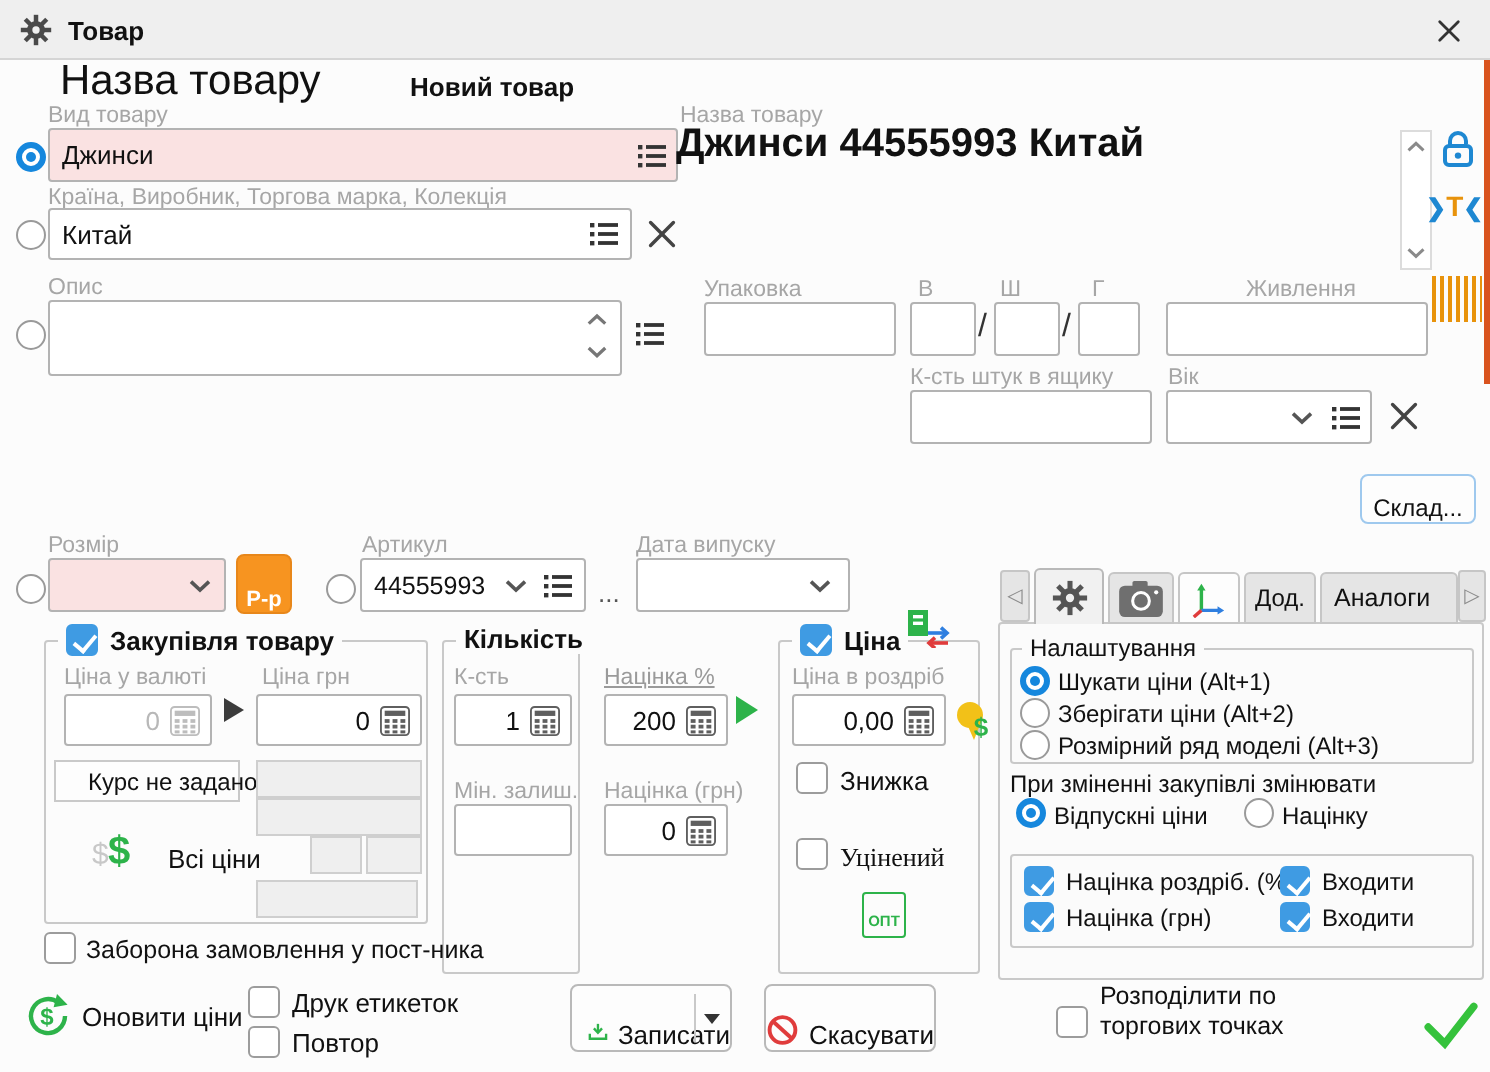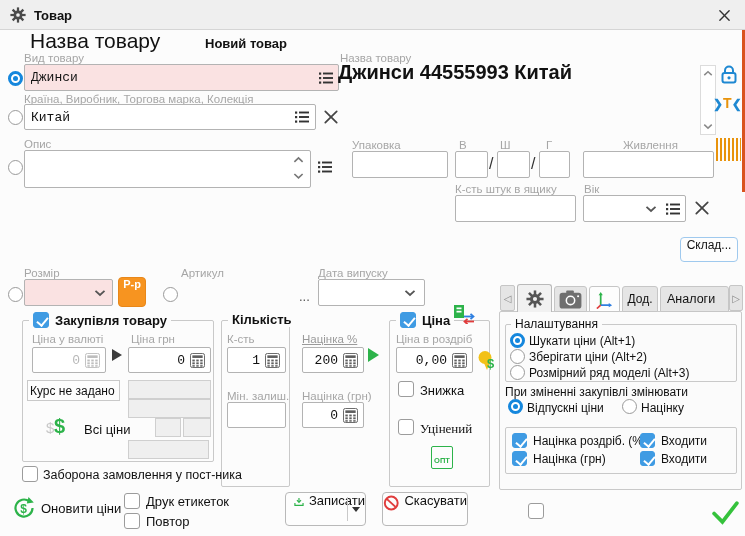--- a/index.html
+++ b/index.html
@@ -2,38 +2,38 @@
 <html><head>
 <meta charset="utf-8">
 <style>
   * { box-sizing: border-box; margin: 0; padding: 0; }
   html,body { width:745px; height:536px; }
   body { font-family:"Liberation Sans", sans-serif; background:#fff; }
   #app { position:relative; width:745px; height:536px; background:#fcfcfc; color:#111; overflow:hidden; font-size:13px; }
   .abs { position:absolute; }
   .lbl { position:absolute; color:#a6a6a6; font-size:11.5px; white-space:nowrap; }
   .txt { position:absolute; white-space:nowrap; }
-  .inp { position:absolute; border:1px solid #b3b3b3; border-radius:2px; background:#fff; font-size:13px; padding:0 6px; font-family:Liberation Mono, monospace; color:#111; outline:none; }
+  .inp { position:absolute; border:1px solid #b3b3b3; border-radius:2px; background:#fff; font-size:13px; padding:0 6px; font-family:Liberation Sans, sans-serif; color:#111; outline:none; }
   .pink { background:#fae2e2; }
   .numfield { display:flex; align-items:center; justify-content:flex-end; gap:5px; padding:0 5px; }
   .numfield .val { font-size:13px; }
   .dis { color:#b8b8b8; }
   .grp { position:absolute; border:1px solid #c9c9c9; border-radius:2px; }
   .leg { position:absolute; top:-9px; left:6px; background:#fcfcfc; padding:0 4px; font-weight:bold; font-size:13px; display:flex; align-items:center; gap:6px; white-space:nowrap; }
   .leg2 { position:absolute; top:-8px; left:5px; background:#fbfbfb; padding:0 4px; font-size:12px; white-space:nowrap; }
   .cb { position:absolute; width:16px; height:16px; border:1px solid #9c9c9c; border-radius:3px; background:#fff; }
   .cb.on { background:#3f9be3; border-color:#3f9be3; }
   .cb.on::after { content:""; position:absolute; left:4.5px; top:1.5px; width:5px; height:9px; border:solid #fff; border-width:0 2px 2px 0; transform:rotate(40deg); }
   .cb.inline { position:relative; flex:none; }
   .rad { position:absolute; width:15px; height:15px; border:1px solid #9a9a9a; border-radius:50%; background:#fff; }
   .rad.on { border:3px solid #1587dd; }
   .rad.on::after { content:""; position:absolute; left:2px; top:2px; width:5px; height:5px; border-radius:50%; background:#1587dd; }
   .tri-r { width:0; height:0; border-top:6px solid transparent; border-bottom:6px solid transparent; }
   .gbox { position:absolute; background:#efefef; border:1px solid #cfcfcf; }
-  .btn { position:absolute; background:#fdfdfd; border:1px solid #b9b9b9; border-radius:4px; display:flex; align-items:flex-start; justify-content:center; font-size:13px; }
+  .btn { position:absolute; background:#fdfdfd; border:1px solid #b9b9b9; border-radius:4px; display:flex; align-items:flex-end; justify-content:center; font-size:13px; }
   .tab { position:absolute; background:#e5e5e5; border:1px solid #c6c6c6; border-radius:3px 3px 0 0; display:flex; align-items:center; justify-content:center; font-size:12px; overflow:hidden; }
   .sc { color:#8a8a8a; font-size:10px; }
   .barcode { position:absolute; background:repeating-linear-gradient(90deg,#e8930c 0 2px,transparent 2px 4px); }
   .underl { text-decoration:underline; }
   svg.ic { display:block; }
 </style>
 </head>
 <body>
 
 <svg width="0" height="0" style="position:absolute">
@@ -256,20 +256,29 @@
   <div class="inp pink" style="left:24px;top:279px;width:89px;height:27px;">
     <svg class="ic abs" style="left:69px;top:9px;color:#555" width="12" height="8">
         <use href="#sym-chev-down"></use>
       </svg>
   </div>
   <div class="btn" style="left:118px;top:277px;width:28px;height:30px;background:#f79420;border-color:#e8871a;color:#fff;font-weight:bold;font-size:11px;">
     <span>Р-р</span>
   </div>
   <span class="rad" style="left:163px;top:287px;"></span>
   <span class="lbl" style="left:181px;top:267px;">Артикул</span>
+  <div class="inp" style="left:180px;top:279px;width:113px;height:27px;display:flex;align-items:center;">
+    <span style="font-size:12.5px;">44555993</span>
+    <svg class="ic abs" style="left:71px;top:9px;color:#555" width="12" height="8">
+        <use href="#sym-chev-down"></use>
+      </svg>
+    <svg class="ic abs" style="left:90px;top:6px;color:#333" width="16" height="14">
+        <use href="#sym-list"></use>
+      </svg>
+  </div>
   <span class="txt" style="left:299px;top:289px;color:#555;">...</span>
   <span class="lbl" style="left:318px;top:267px;">Дата випуску</span>
   <div class="inp" style="left:318px;top:279px;width:107px;height:27px;">
     <svg class="ic abs" style="left:85px;top:9px;color:#555" width="12" height="8">
         <use href="#sym-chev-down"></use>
       </svg>
   </div>
 
   <div class="grp" style="left:22px;top:320px;width:192px;height:142px;">
     <div class="leg">
@@ -285,21 +294,21 @@
       </svg>
   </div>
   <div class="tri-r abs" style="left:112px;top:349px;border-left:10px solid #3c3c3c;"></div>
   <span class="lbl" style="left:131px;top:333px;">Ціна грн</span>
   <div class="inp numfield" style="left:128px;top:347px;width:83px;height:26px;">
     <span class="val">0</span>
     <svg class="ic" width="15" height="15" style="color:#5f5f5f">
         <use href="#sym-calc"></use>
       </svg>
   </div>
-  <div class="abs" style="left:27px;top:380px;width:93px;height:21px;border:1px solid #c9c9c9;background:#fdfdfd;display:flex;align-items:center;padding:0 2px;">
+  <div class="abs" style="left:27px;top:380px;width:93px;height:21px;border:1px solid #c9c9c9;background:#fdfdfd;display:flex;align-items:center;padding:0 16px;">
     <span style="font-size:12px;white-space:nowrap;">Курс не задано</span>
   </div>
   <div class="gbox" style="left:128px;top:380px;width:83px;height:19px;"></div>
   <div class="gbox" style="left:128px;top:399px;width:83px;height:19px;"></div>
   <div class="gbox" style="left:155px;top:418px;width:26px;height:19px;"></div>
   <div class="gbox" style="left:183px;top:418px;width:28px;height:19px;"></div>
   <div class="gbox" style="left:128px;top:440px;width:81px;height:19px;"></div>
   <div class="abs" style="left:46px;top:415px;width:160px;height:24px;">
     <span style="position:absolute;left:0;top:4px;color:#c8c8c8;font-size:15px;">$</span>
     <span style="position:absolute;left:8px;top:0;color:#2db34a;font-size:20px;font-weight:bold;">$</span>
@@ -442,17 +451,18 @@
     <div class="tri-r" style="position:absolute;right:5px;top:14px;border-left:4px solid transparent;border-right:4px solid transparent;border-top:5px solid #333;border-bottom:none;"></div>
   </div>
   <div class="btn" style="left:382px;top:492px;width:86px;height:34px;gap:5px;">
     <svg class="ic" width="20" height="20">
         <use href="#sym-noentry"></use>
       </svg>
     <span>Скасувати</span>
   </div>
 
   <span class="cb" style="left:528px;top:503px;"></span>
+  <div class="abs" style="left:550px;top:491px;width:92px;font-size:12.5px;line-height:1.18;">Розподілити по торгових точках</div>
   <svg class="ic abs" style="left:711px;top:500px;" width="29" height="25">
       <use href="#sym-check"></use>
     </svg>
 
 </div>
 
 </body></html>

